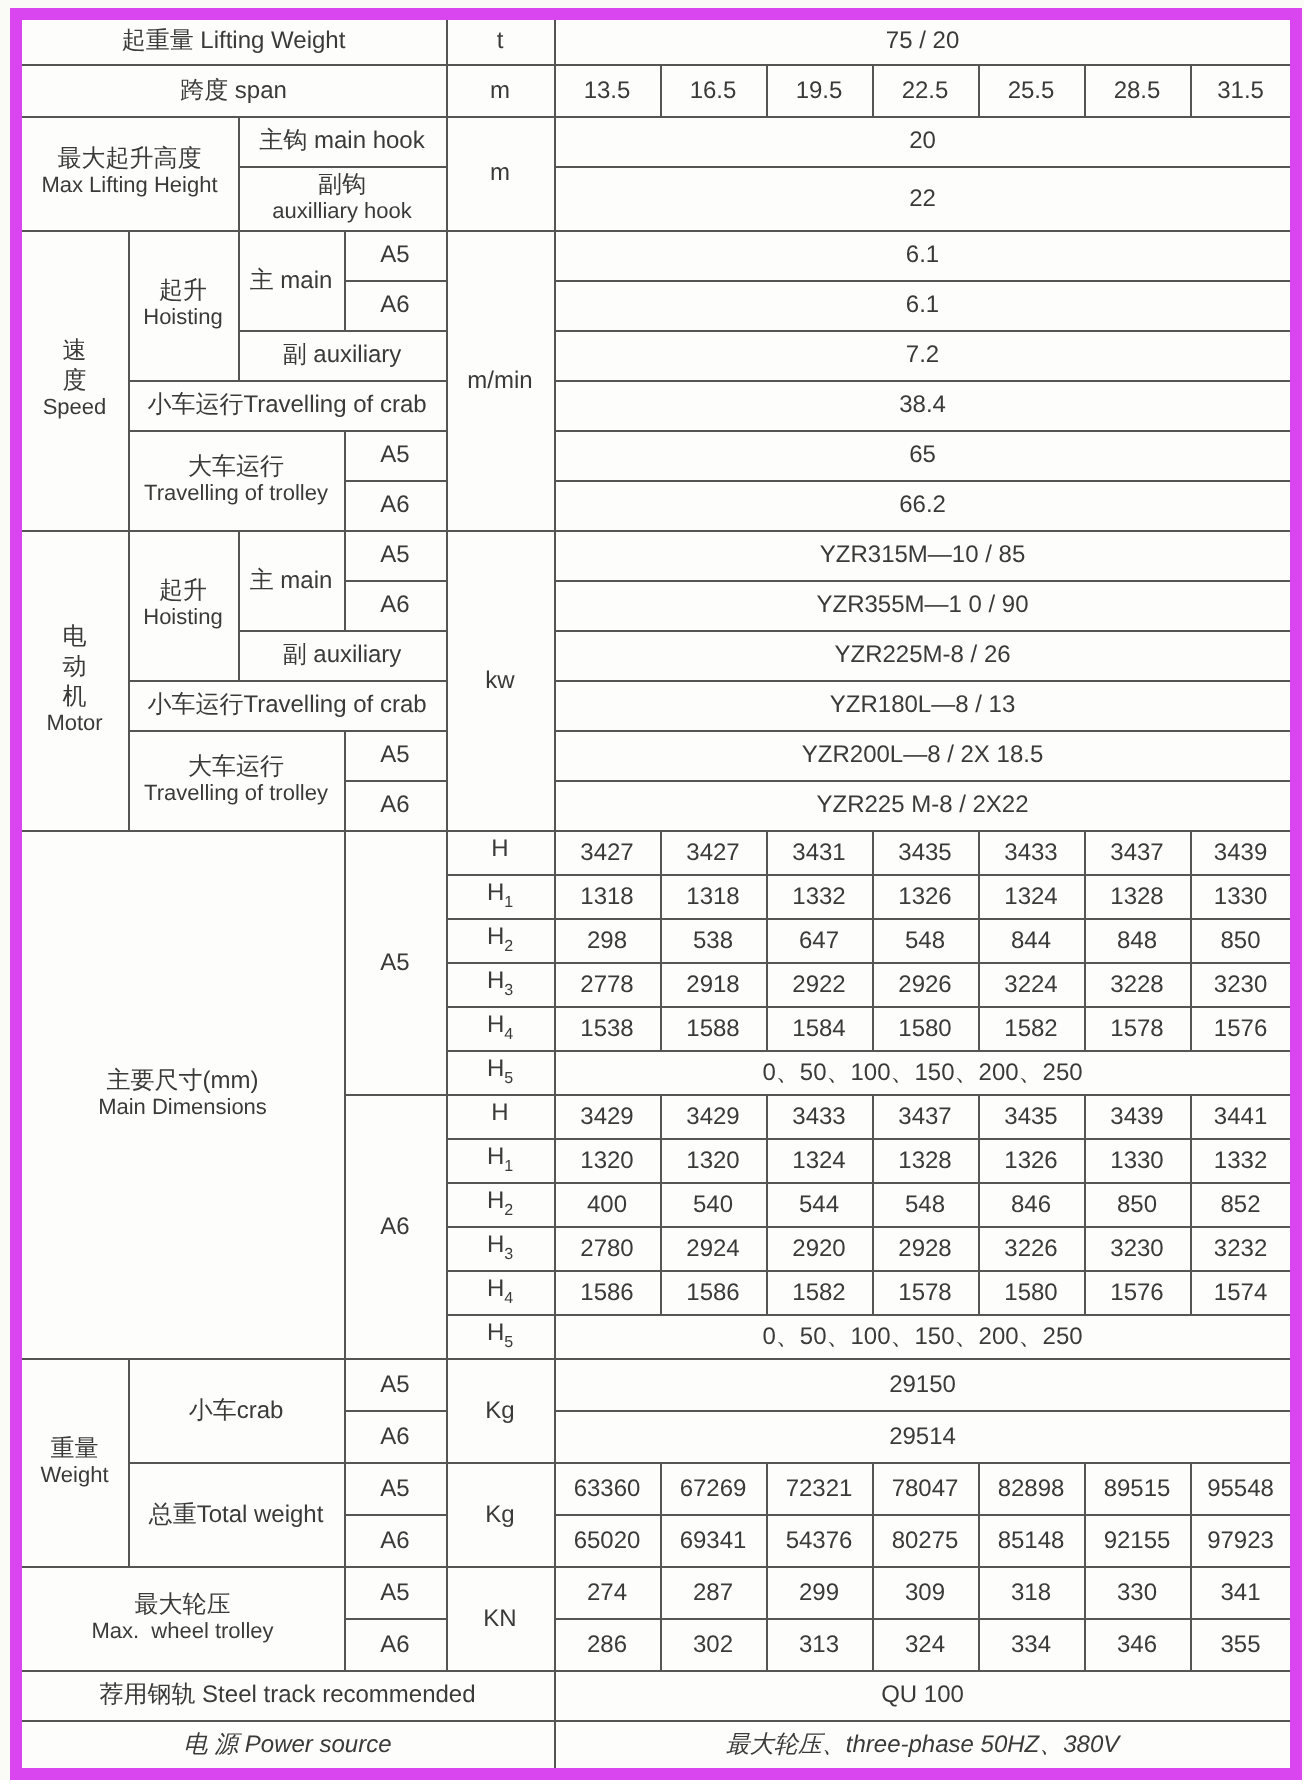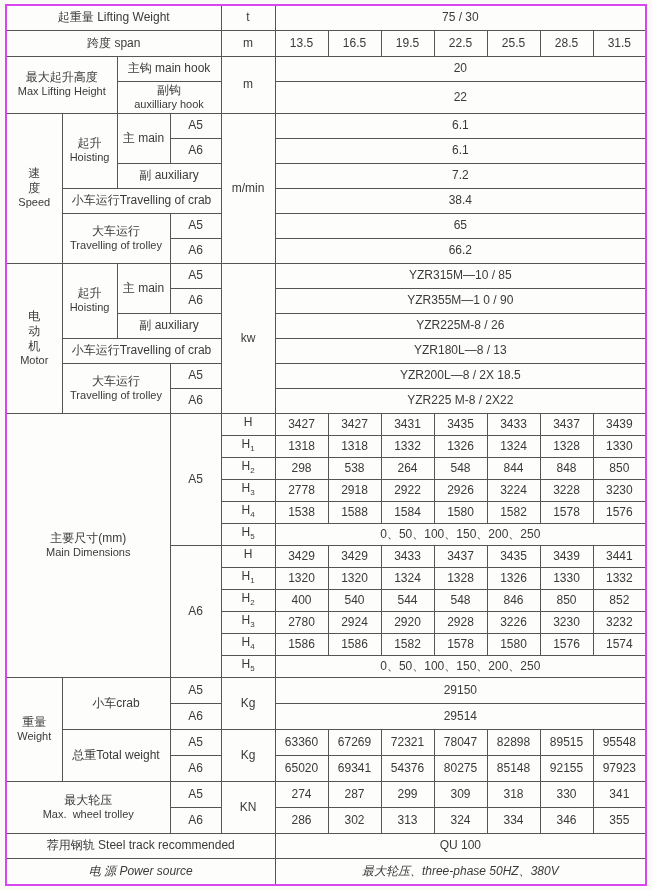--- a/index.html
+++ b/index.html
@@ -7,21 +7,21 @@
     width:652px;height:890px;
     background:#fafaf7;
     font-family:"Liberation Sans", sans-serif;
     color:#3a3a3a;
   }
   .sheet{padding:4px 5px;}
   table{
     border-collapse:collapse;
     table-layout:fixed;
     width:641px;
-    border:2px solid #d946ef;
+    border:6px solid #d946ef;
     background:#fdfdfb;
   }
   td{
     border:1px solid #555;
     text-align:center;
     vertical-align:middle;
     font-size:12px;
     padding:0 2px;
     overflow:hidden;
     line-height:1.25;
@@ -53,21 +53,21 @@
         <col style="width:53px">
         <col style="width:53px">
         <col style="width:53px">
         <col style="width:53px">
 </colgroup>
 
 <tbody>
         <tr class="t25">
   <td colspan="4">起重量 Lifting Weight</td>
   <td>t</td>
-  <td colspan="7">75 / 30</td>
+  <td colspan="7">75 / 20</td>
 </tr>
 
 <tr class="t26">
   <td colspan="4">跨度 span</td>
   <td>m</td>
   <td>13.5</td>
   <td>16.5</td>
   <td>19.5</td>
   <td>22.5</td>
   <td>25.5</td>
@@ -195,21 +195,21 @@
   <td>1332</td>
   <td>1326</td>
   <td>1324</td>
   <td>1328</td>
   <td>1330</td>
 </tr>
 <tr class="t22">
   <td><span>H</span><sub>2</sub></td>
   <td>298</td>
   <td>538</td>
-  <td>264</td>
+  <td>647</td>
   <td>548</td>
   <td>844</td>
   <td>848</td>
   <td>850</td>
 </tr>
 <tr class="t22">
   <td><span>H</span><sub>3</sub></td>
   <td>2778</td>
   <td>2918</td>
   <td>2922</td>

